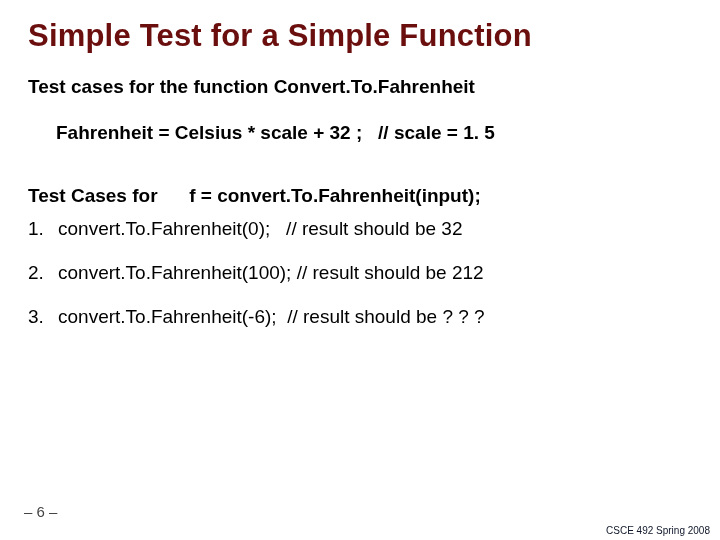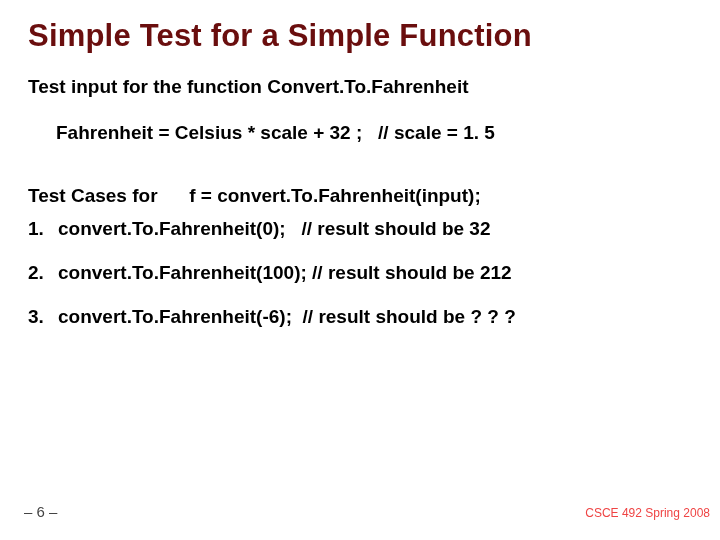--- a/index.html
+++ b/index.html
@@ -41,51 +41,51 @@
   .testcases-for {
     margin-bottom: 10px;
   }
   .ol {
     list-style: none;
     padding: 0;
     margin: 0;
   }
   .ol li {
     font-size: 19px;
-    font-weight: bold;
+    font-weight: normal;
     margin-bottom: 22px;
   }
   .ol li .num {
     display: inline-block;
     width: 30px;
   }
   .footer-left {
     position: absolute;
     left: 24px;
     bottom: 20px;
     font-size: 15px;
     color: #444;
   }
   .footer-right {
     position: absolute;
     right: 10px;
-    bottom: 20px;
-    font-size: 12px;
-    color: #ef4444;
+    bottom: 4px;
+    font-size: 10px;
+    color: #0f172a;
   }
   .nbsp { white-space: pre; }
 </style>
 </head>
 <body>
 
 <div class="slide">
 
   <div class="title">Simple Test for a Simple Function</div>
 
-  <div class="line">Test input for the  function Convert.To.Fahrenheit</div>
+  <div class="line">Test cases for the  function Convert.To.Fahrenheit</div>
 
 
   <div class="line indented nbsp">Fahrenheit = Celsius * scale + 32 ;   // scale = 1. 5</div>
 
   <div class="line testcases-for nbsp">Test Cases for      f = convert.To.Fahrenheit(input);</div>
 
   <ol class="ol">
     <li>
       <span class="num">1.</span><span class="nbsp">convert.To.Fahrenheit(0);   // result should be 32</span>
     </li>

